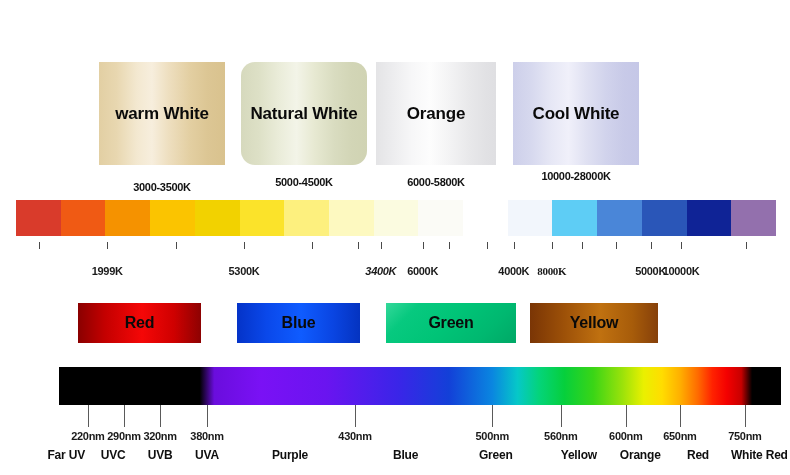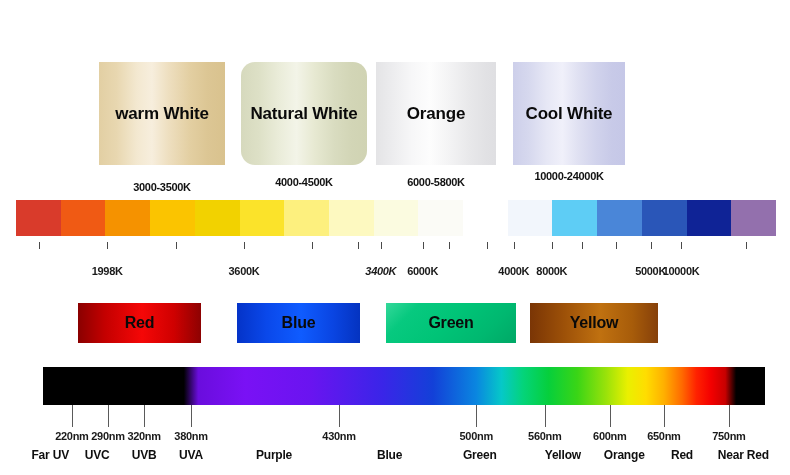--- a/index.html
+++ b/index.html
@@ -55,21 +55,21 @@
     border-radius:14px;
   }
 
   #swatch-white { left:376px; top:62px; width:120px; }
   #swatch-white .swatch-box {
     background:linear-gradient(to right,
       #e4e4e6 0%, #ececee 13%, #f7f7f8 30%, #fdfdfd 45%,
       #f4f4f5 60%, #e8e8ea 78%, #e1e1e4 92%, #dfdfe2 100%);
   }
 
-  #swatch-cool-white { left:513px; top:62px; width:112px; }
+  #swatch-cool-white { left:513px; top:62px; width:126px; }
   #swatch-cool-white .swatch-box {
     background:linear-gradient(to right,
       #cdcfea 0%, #d6d8ee 14%, #e6e7f5 30%, #f0f0fa 44%,
       #e0e1f2 58%, #d1d3ec 74%, #c8cae8 88%, #c5c7e7 100%);
   }
   #swatch-cool-white .swatch-caption { margin-top:5px; }
 
   
   #temperature-scale { position:absolute; left:0; top:196px; width:790px; height:100px; }
 
@@ -119,21 +119,21 @@
   #led-red    { left:78px;  width:123px;
     background:linear-gradient(to right,#8a0000 0%,#c40000 22%,#f50707 52%,#cf0000 78%,#8d0202 100%); }
   #led-blue   { left:237px; width:123px;
     background:linear-gradient(to right,#0433c8 0%,#0a48ea 24%,#0f5cff 52%,#0a45e2 78%,#0433c0 100%); }
   #led-green  { left:386px; width:130px;
     background:linear-gradient(135deg,#34d89a 0%,#07c97f 20%,#00c477 48%,#00b870 76%,#00a866 100%); }
   #led-yellow { left:530px; width:128px;
     background:linear-gradient(to right,#7a3505 0%,#9c5008 26%,#c07110 55%,#a75c0a 80%,#86400a 100%); }
 
   
-  #spectrum-section { position:absolute; left:0; top:360px; width:642px; height:115px;text-decoration:underline; }
+  #spectrum-section { position:absolute; left:16px; top:360px; width:642px; height:115px;text-decoration:underline; }
 
   #spectrum-bar {
     position:absolute; left:43px; top:7px;
     width:722px; height:38px;
     background:linear-gradient(to right,
       #000000 0%, #000000 19.5%,
       #6a0ddd 21.5%, #7a11f5 28%, #6a14f0 37%,
       #3a25e8 47%, #1340d8 54%, #0a86e0 60%,
       #06c8c8 63.5%, #04d47a 66.5%, #06cf3c 70%,
       #3ad516 74%, #9ae20a 78%,
@@ -179,35 +179,35 @@
     <div class="swatch-box">
       <span class="swatch-label">warm White</span>
     </div>
     <div class="swatch-caption">3000-3500K</div>
   </div>
 
   <div class="swatch-group" id="swatch-natural-white">
     <div class="swatch-box">
       <span class="swatch-label">Natural White</span>
     </div>
-    <div class="swatch-caption">4000-4500K</div>
+    <div class="swatch-caption">5000-4500K</div>
   </div>
 
   <div class="swatch-group" id="swatch-white">
     <div class="swatch-box">
       <span class="swatch-label">Orange</span>
     </div>
     <div class="swatch-caption">6000-5800K</div>
   </div>
 
   <div class="swatch-group" id="swatch-cool-white">
     <div class="swatch-box">
       <span class="swatch-label">Cool White</span>
     </div>
-    <div class="swatch-caption">10000-24000K</div>
+    <div class="swatch-caption">10000-28000K</div>
   </div>
 
 </div>
 
 <div id="temperature-scale">
   <div id="temperature-bar">
       <div class="temp-seg" style="background: rgb(217, 59, 43);"></div>
       <div class="temp-seg" style="background: rgb(240, 90, 20);"></div>
       <div class="temp-seg" style="background: rgb(245, 146, 0);"></div>
       <div class="temp-seg" style="background: rgb(251, 196, 0);"></div>
@@ -238,27 +238,27 @@
       <div class="temp-tick" style="left: 83.5%;"></div>
       <div class="temp-tick" style="left: 45%;"></div>
       <div class="temp-tick" style="left: 53.5%;"></div>
       <div class="temp-tick" style="left: 62%;"></div>
       <div class="temp-tick" style="left: 70.5%;"></div>
       <div class="temp-tick" style="left: 79%;"></div>
       <div class="temp-tick" style="left: 87.5%;"></div>
       <div class="temp-tick" style="left: 96%;"></div>
     </div>
   <div id="temp-labels-bottom">
-      <div class="temp-label" style="left: 12%;">1998K</div>
-      <div class="temp-label" style="left: 30%;">3600K</div>
+      <div class="temp-label" style="left: 12%;">1999K</div>
+      <div class="temp-label" style="left: 30%;">5300K</div>
       <div class="temp-label" style="left: 48%; font-style: italic;">3400K</div>
       <div class="temp-label" style="left: 65.5%;">4000K</div>
       <div class="temp-label" style="left: 83.5%;">5000K</div>
       <div class="temp-label" style="left: 53.5%;">6000K</div>
-      <div class="temp-label" style="left: 70.5%;">8000K</div>
+      <div class="temp-label" style="left: 70.5%; font-family: Liberation Serif, serif;">8000K</div>
       <div class="temp-label" style="left: 87.5%;">10000K</div>
     </div>
 </div>
 
 <div id="led-color-row">
   <div class="led-box" id="led-red">
     <span class="led-label">Red</span>
   </div>
   <div class="led-box" id="led-blue">
     <span class="led-label">Blue</span>
@@ -301,15 +301,15 @@
       <div class="band-label" style="left: 1%; text-align: center;">Far UV</div>
       <div class="band-label" style="left: 7.5%;">UVC</div>
       <div class="band-label" style="left: 14%;">UVB</div>
       <div class="band-label" style="left: 20.5%;">UVA</div>
       <div class="band-label" style="left: 32%;">Purple</div>
       <div class="band-label" style="left: 48%;">Blue</div>
       <div class="band-label" style="left: 60.5%;">Green</div>
       <div class="band-label" style="left: 72%;">Yellow</div>
       <div class="band-label" style="left: 80.5%;">Orange</div>
       <div class="band-label" style="left: 88.5%;">Red</div>
-      <div class="band-label" style="left: 97%;">Near Red</div>
+      <div class="band-label" style="left: 97%;">White Red</div>
     </div>
 </div>
 
 </body></html>

